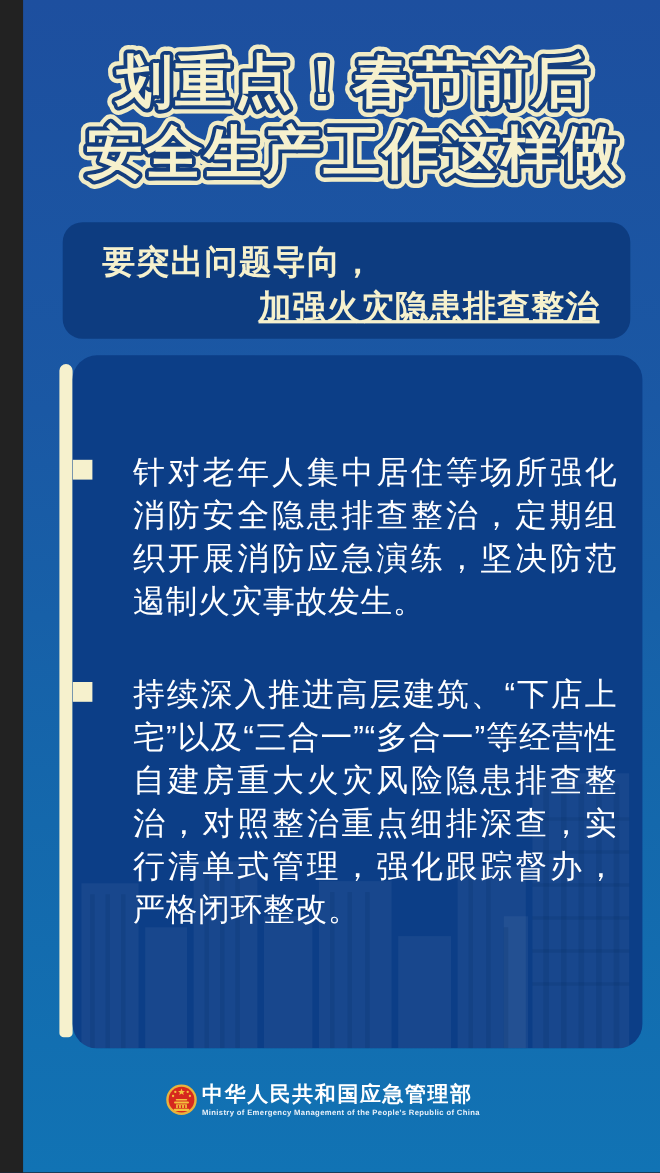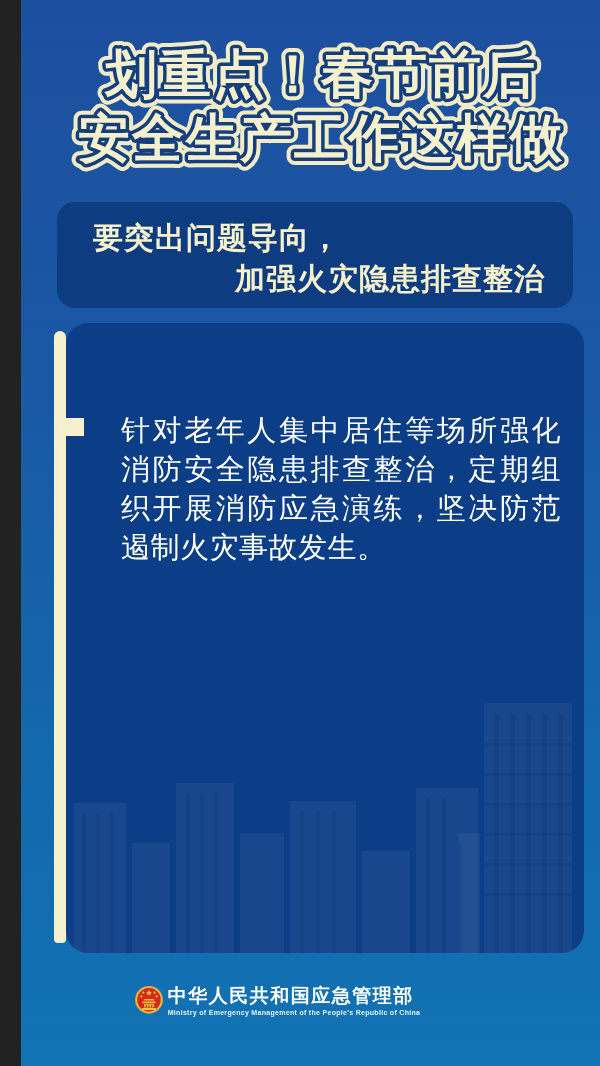--- a/index.html
+++ b/index.html
@@ -19,21 +19,21 @@
   .t-outer { fill:#f1ecc6; stroke:#f1ecc6; stroke-width:15px; }
   .t-mid   { fill:#143e7e; stroke:#143e7e; stroke-width:7px; }
   .t-top   { fill:#f6f1cd; stroke:none; }
   
   .banner {
     position:absolute; left:36px; top:202px; width:516px; height:106px;
     background:#0d3c80; border-radius:18px;
     color:#f6f1cd; font-weight:700; font-size:30px; letter-spacing:1px;
   }
   .banner .l1 { position:absolute; left:36px; top:16px; }
-  .banner .l2 { position:absolute; right:28px; top:57px; }
+  .banner .l2 { position:absolute; right:28px; top:57px;text-decoration:underline; }
   
   .strip {
     position:absolute; left:33px; top:331px; width:12px; height:612px;
     background:#f6f1cd; border-radius:12px 12px 8px 8px;
   }
   
   .card {
     position:absolute; left:45px; top:323px; width:518px; height:630px;
     background:#0c3e87; border-radius:22px; overflow:hidden;
   }
@@ -43,21 +43,21 @@
   .bullet p {
     margin:0; color:#ffffff; font-size:29px; line-height:39px;
     font-weight:400; text-align:justify; letter-spacing:0.5px;
   }
   .marker {
     position:absolute; left:-55px; top:7px; width:18px; height:18px;
     background:#f6f1cd;
   }
   
   .footer {
-    position:absolute; left:0; top:983px; width:512px;
+    position:absolute; left:16px; top:983px; width:512px;
     display:flex; justify-content:center; align-items:center; gap:4px;
   }
   .emblem { width:30px; height:35px; flex:0 0 auto; }
   .footer-text { display:flex; flex-direction:column; }
   .footer-cn {
     color:#ffffff; font-weight:700; font-size:19px; letter-spacing:1.5px;
     line-height:22px;
   }
   .footer-en {
     color:#e8f1fa; font-size:7px; letter-spacing:0.3px; margin-top:2px;
@@ -124,20 +124,24 @@
           <rect x="418" y="180" width="88" height="3"></rect>
           <rect x="418" y="210" width="88" height="3"></rect>
       </g>
     </svg>
 
     <div class="card-inner">
       <div class="bullet">
         <span class="marker"></span>
         <p>针对老年人集中居住等场所强化消防安全隐患排查整治，定期组织开展消防应急演练，坚决防范遏制火灾事故发生。</p>
       </div>
+      <div class="bullet">
+        <span class="marker"></span>
+        <p>持续深入推进高层建筑、“下店上宅”以及“三合一”“多合一”等经营性自建房重大火灾风险隐患排查整治，对照整治重点细排深查，实行清单式管理，强化跟踪督办，严格闭环整改。</p>
+      </div>
     </div>
   </div>
 
   <div class="footer">
     <svg class="emblem" viewBox="0 0 40 46">
       <circle cx="20" cy="22" r="18.5" fill="#e9b33c"></circle>
       <circle cx="20" cy="22" r="15.6" fill="#d6281e"></circle>
       <path fill="#f3c23c" d="M20 8.5 L21.2 11.3 L24.2 11.5 L21.9 13.4 L22.7 16.3 L20 14.6 L17.3 16.3 L18.1 13.4 L15.8 11.5 L18.8 11.3 Z"></path>
       <circle cx="12.5" cy="12.5" r="1.4" fill="#f3c23c"></circle>
       <circle cx="27.5" cy="12.5" r="1.4" fill="#f3c23c"></circle>

